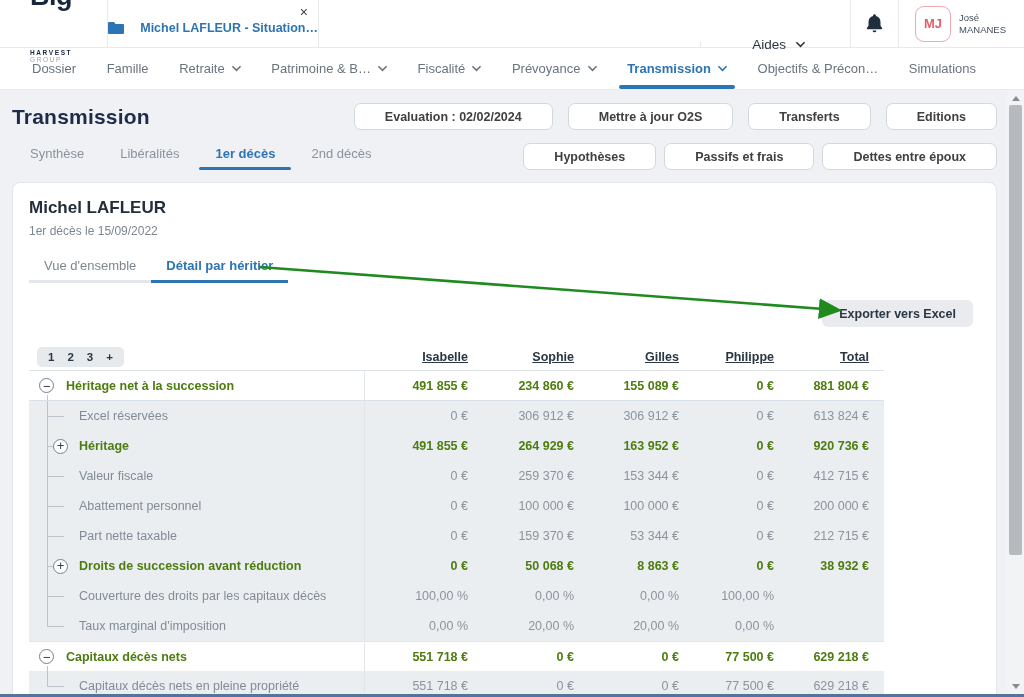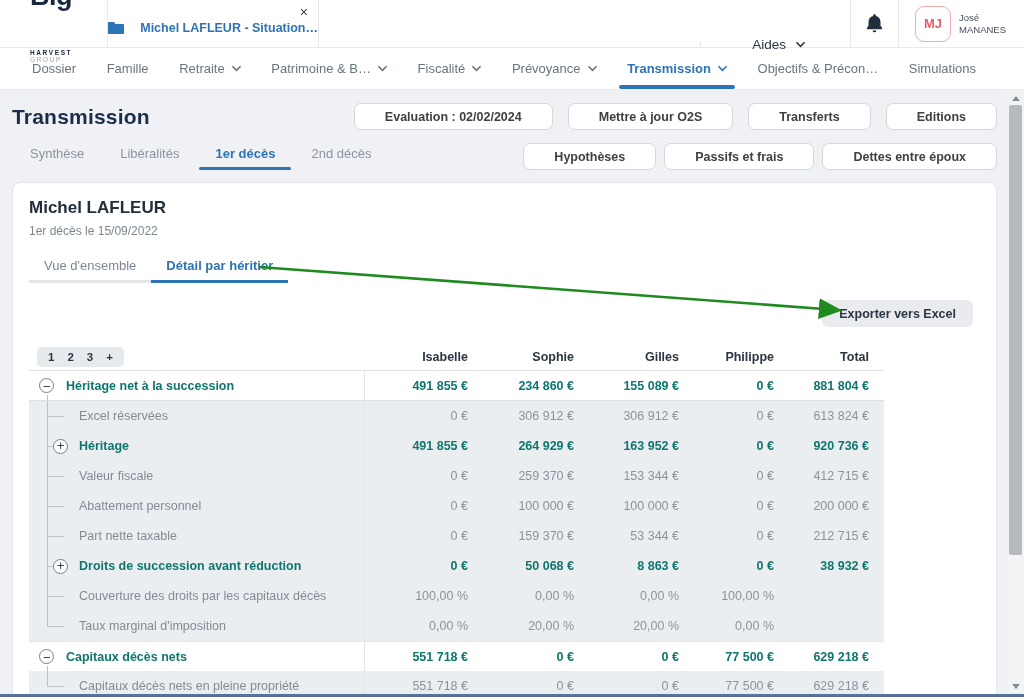--- a/index.html
+++ b/index.html
@@ -76,34 +76,34 @@
     padding:0 17px; font-size:12.5px; font-weight:700; color:#2a3744; cursor:pointer;
     margin-right:7px; font-family:"Liberation Sans", sans-serif; }
   .arrow-overlay { position:absolute; left:0; top:0; width:993px; height:520px;
     pointer-events:none; z-index:3; }
 
   
   .heirs-table { margin-top:17px; width:855px; font-size:12.5px; }
   .thead, .trow { display:grid; grid-template-columns:335px 104px 106px 105px 95px 110px;
     align-items:center; }
   .thead { height:27px; border-bottom:1px solid #dde2e7; }
-  .thead .col { font-weight:700; color:#2a3642; text-align:right; font-size:12.5px; }
+  .thead .col { font-weight:700; color:#2a3642; text-align:right; font-size:12.5px;text-decoration:underline; }
   .thead .col.total { padding-right:15px; }
   .pager { display:inline-flex; gap:13px; background:#e7eaed; border-radius:5px;
     padding:4px 11px; margin-left:8px; width:max-content; }
   .pager span { font-size:11.5px; font-weight:700; color:#2a3744; cursor:pointer; }
   .trow { height:30px; position:relative; }
   .trow.shade { background:#ebeef1; }
   .trow.first0 { border-bottom:1px solid #d9e1e9; }
   .trow.sect { border-top:1px solid #dfe5ea; }
   .tcell.val { text-align:right; color:#8b939c; height:100%; display:flex;
     align-items:center; justify-content:flex-end; }
   .tcell.val.sep { border-left:1px solid #e2e6ea; }
   .tcell.total { padding-right:15px; }
-  .trow.bold .tcell.val, .trow.bold .rlabel { color:#0f766e; font-weight:700; }
+  .trow.bold .tcell.val, .trow.bold .rlabel { color:#4d7c0f; font-weight:700; }
   .tcell.label { position:relative; height:100%; display:flex; align-items:center; }
   .rlabel { color:#828b95; }
   .lvl0 .tcell.label { padding-left:37px; }
   .lvl1 .tcell.label { padding-left:50px; }
   .toggle { position:absolute; width:15px; height:15px; border:1.4px solid #78828c;
     border-radius:50%; color:#39434e; font-size:12px; line-height:12px; display:flex;
     align-items:center; justify-content:center; background:#fff; cursor:pointer;
     font-family:"DejaVu Sans Mono", monospace; }
   .lvl0 .toggle { left:10px; }
   .lvl1 .toggle { left:24px; z-index:2; }

